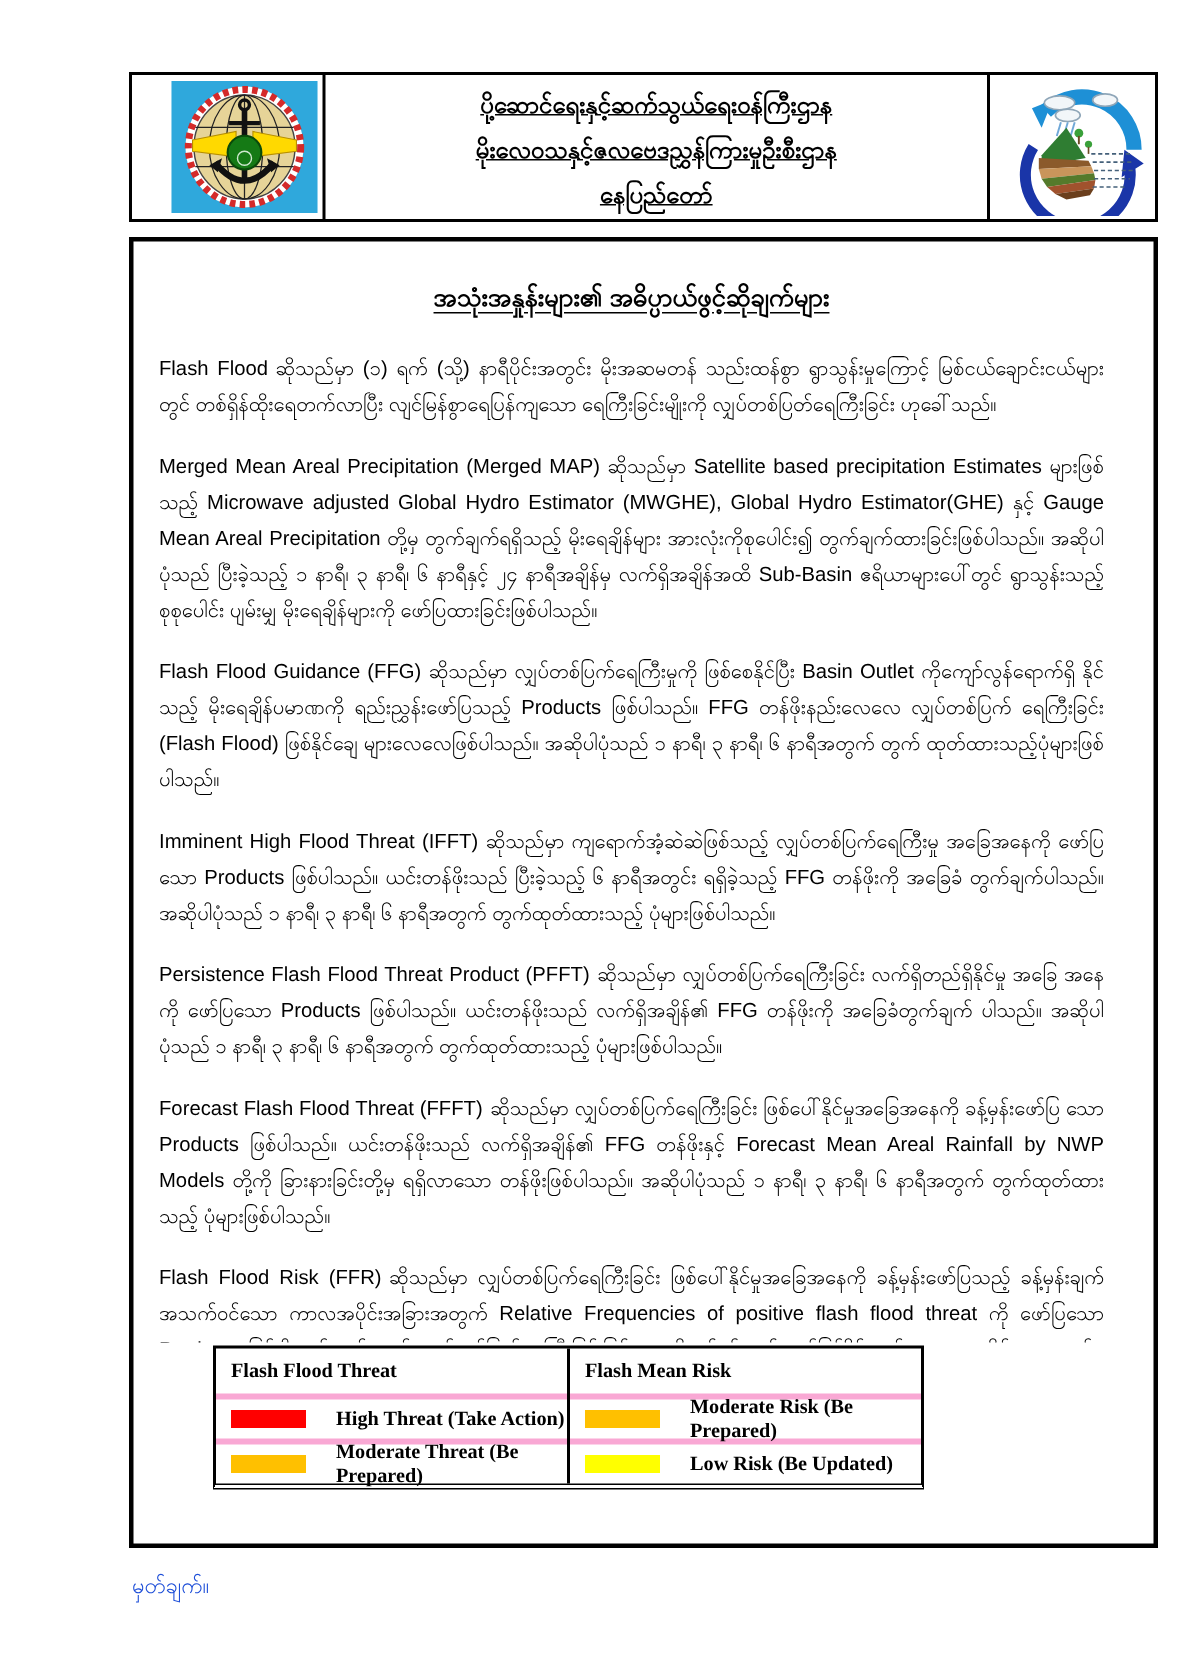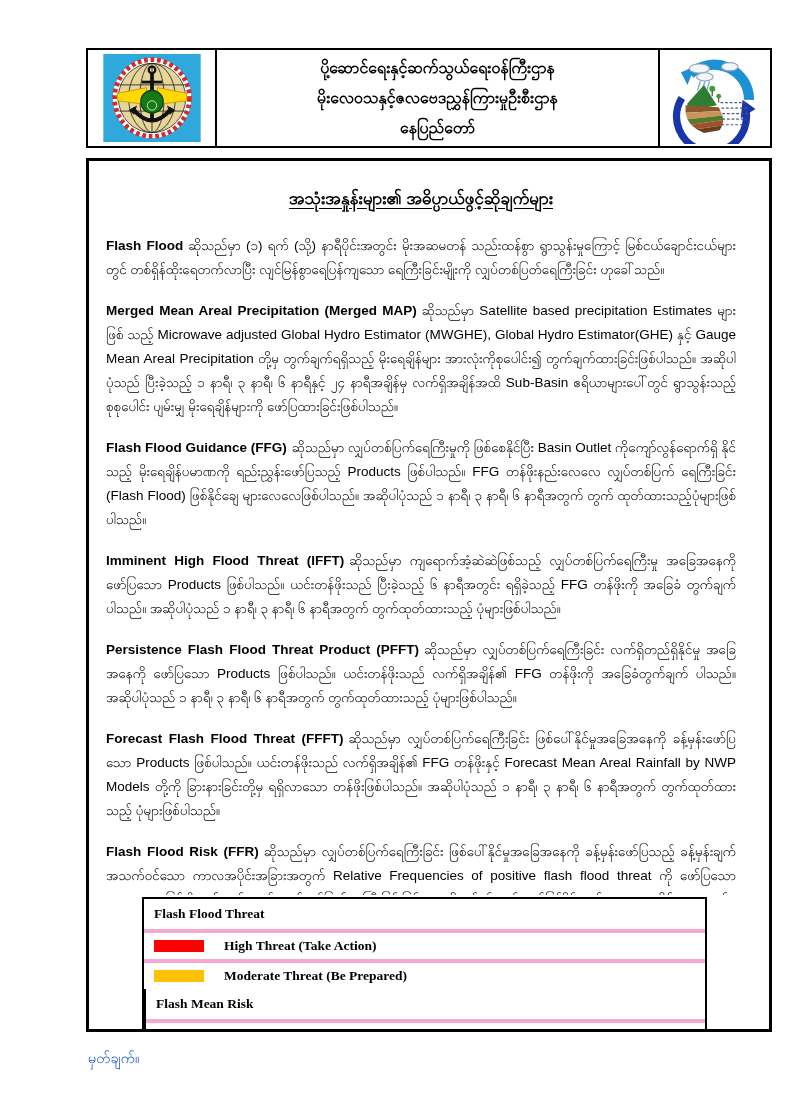--- a/index.html
+++ b/index.html
@@ -5,21 +5,21 @@
   html,body{margin:0;padding:0;}
   body{
     width:786px;height:1111px;position:relative;background:#ffffff;
     font-family:"Liberation Sans", sans-serif;color:#000;
   }
   
   .header-box{
     position:absolute;left:86px;top:48px;width:686px;height:100px;
     border:2px solid #000;display:flex;box-sizing:border-box;background:#fff;
   }
-  .hcell{display:flex;align-items:center;justify-content:center;box-sizing:border-box;}
+  .hcell{display:flex;align-items:center;justify-content:flex-end;box-sizing:border-box;text-decoration:underline;}
   .hcell.left{width:129px;border-right:2px solid #000;}
   .hcell.center{flex:1;flex-direction:column;}
   .hcell.right{width:112px;border-left:2px solid #000;}
   .header-title{
     text-align:center;font-weight:bold;font-size:16px;line-height:30px;
     font-family:"Liberation Serif", serif;
   }
   .logo-left{width:104px;height:88px;display:block;}
   .logo-right{width:96px;height:92px;display:block;}
   
@@ -31,28 +31,27 @@
     position:absolute;top:0;left:0;right:0;height:734px;overflow:hidden;
     padding:26px 33px 0 17px;box-sizing:border-box;
   }
   .doc-title{
     text-align:center;font-weight:bold;font-size:17px;margin:0 0 22px 0;
     text-decoration:underline;text-underline-offset:4px;
   }
   .para{
     font-size:13.5px;line-height:24px;text-align:justify;margin:0 0 17px 0;
   }
-  .term{font-weight:bold;margin-right:5px;}
+  .term{font-weight:normal;margin-right:5px;}
   
   .deftable{
-    position:absolute;left:53px;top:736px;width:565px;
+    position:absolute;left:53px;top:736px;width:474px;
     border:2px solid #000;border-bottom:4px double #000;
     display:flex;box-sizing:border-box;background:#fff;
     font-family:"Liberation Serif", serif;
-    flex-direction:column;
   }
   .tcol{flex:1;box-sizing:border-box;}
   .tcol.second{border-left:2px solid #000;}
   .tcell{
     height:30px;display:flex;align-items:center;box-sizing:border-box;
     border-top:4px solid #f9a8d4;font-weight:bold;font-size:13.5px;
   }
   .tcell.head{border-top:none;padding-left:10px;}
   .swatch{width:50px;height:12px;margin-left:10px;flex:0 0 auto;}
   .tlabel{margin-left:20px;}

